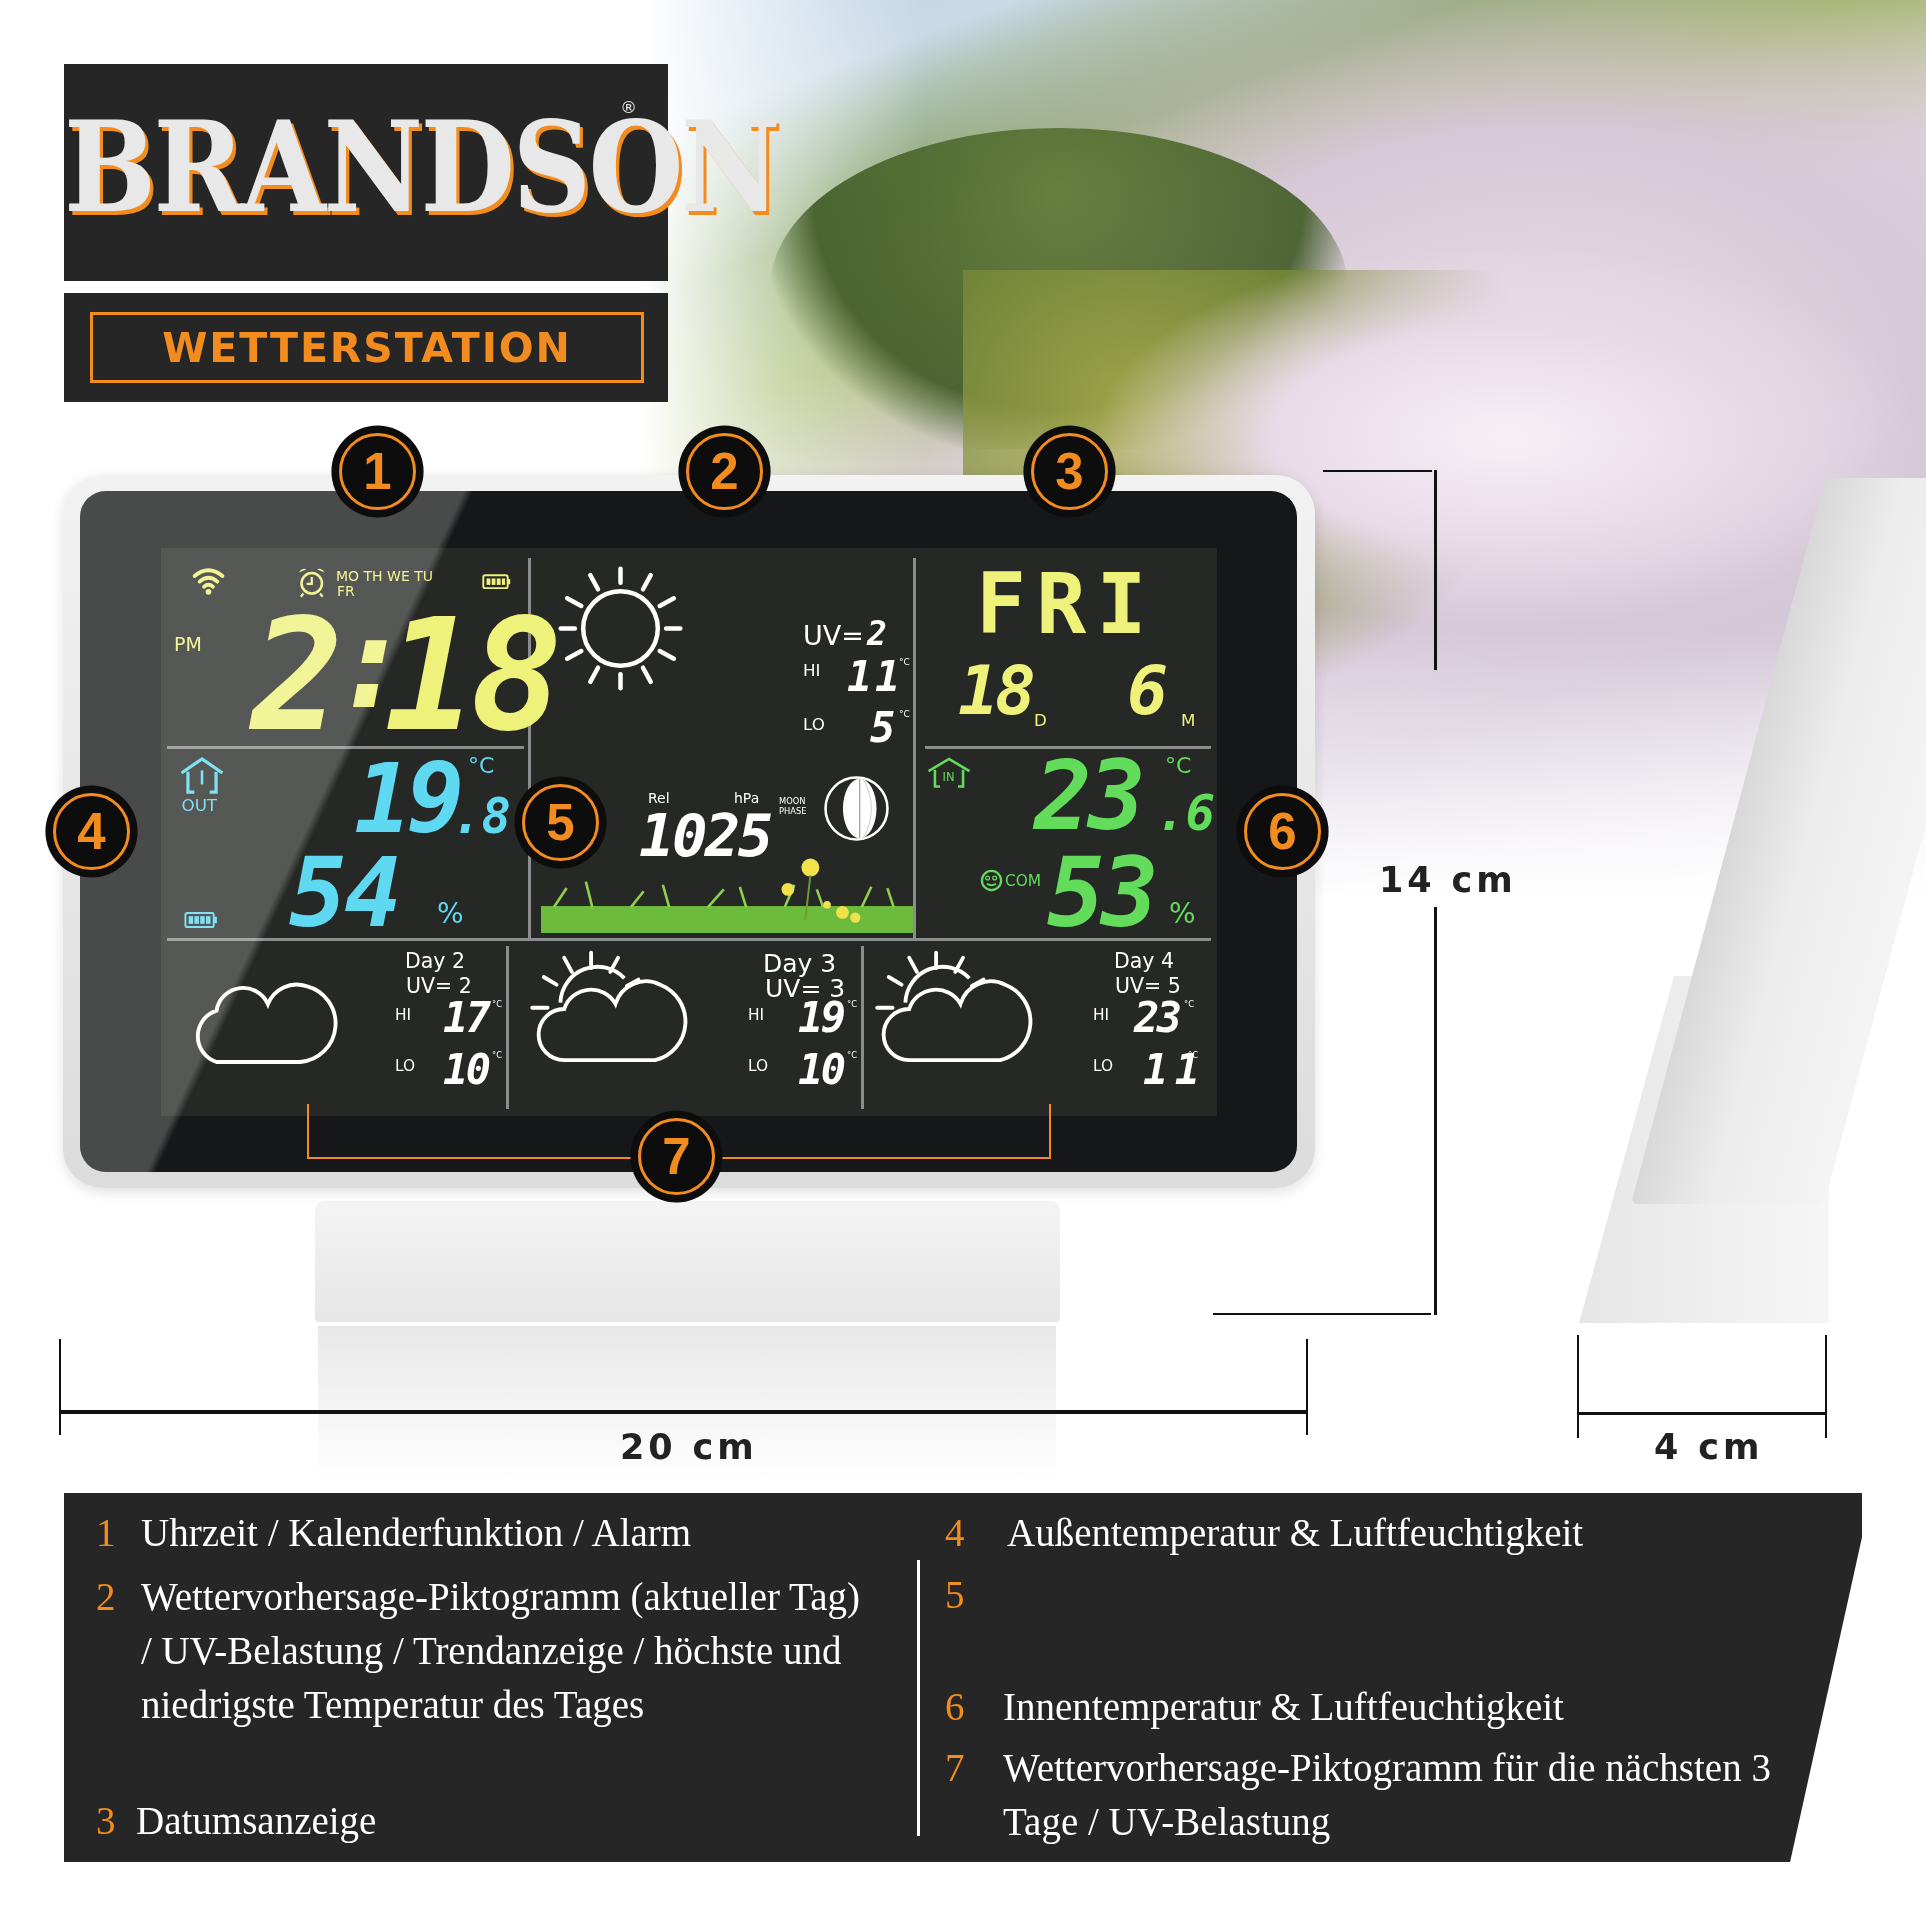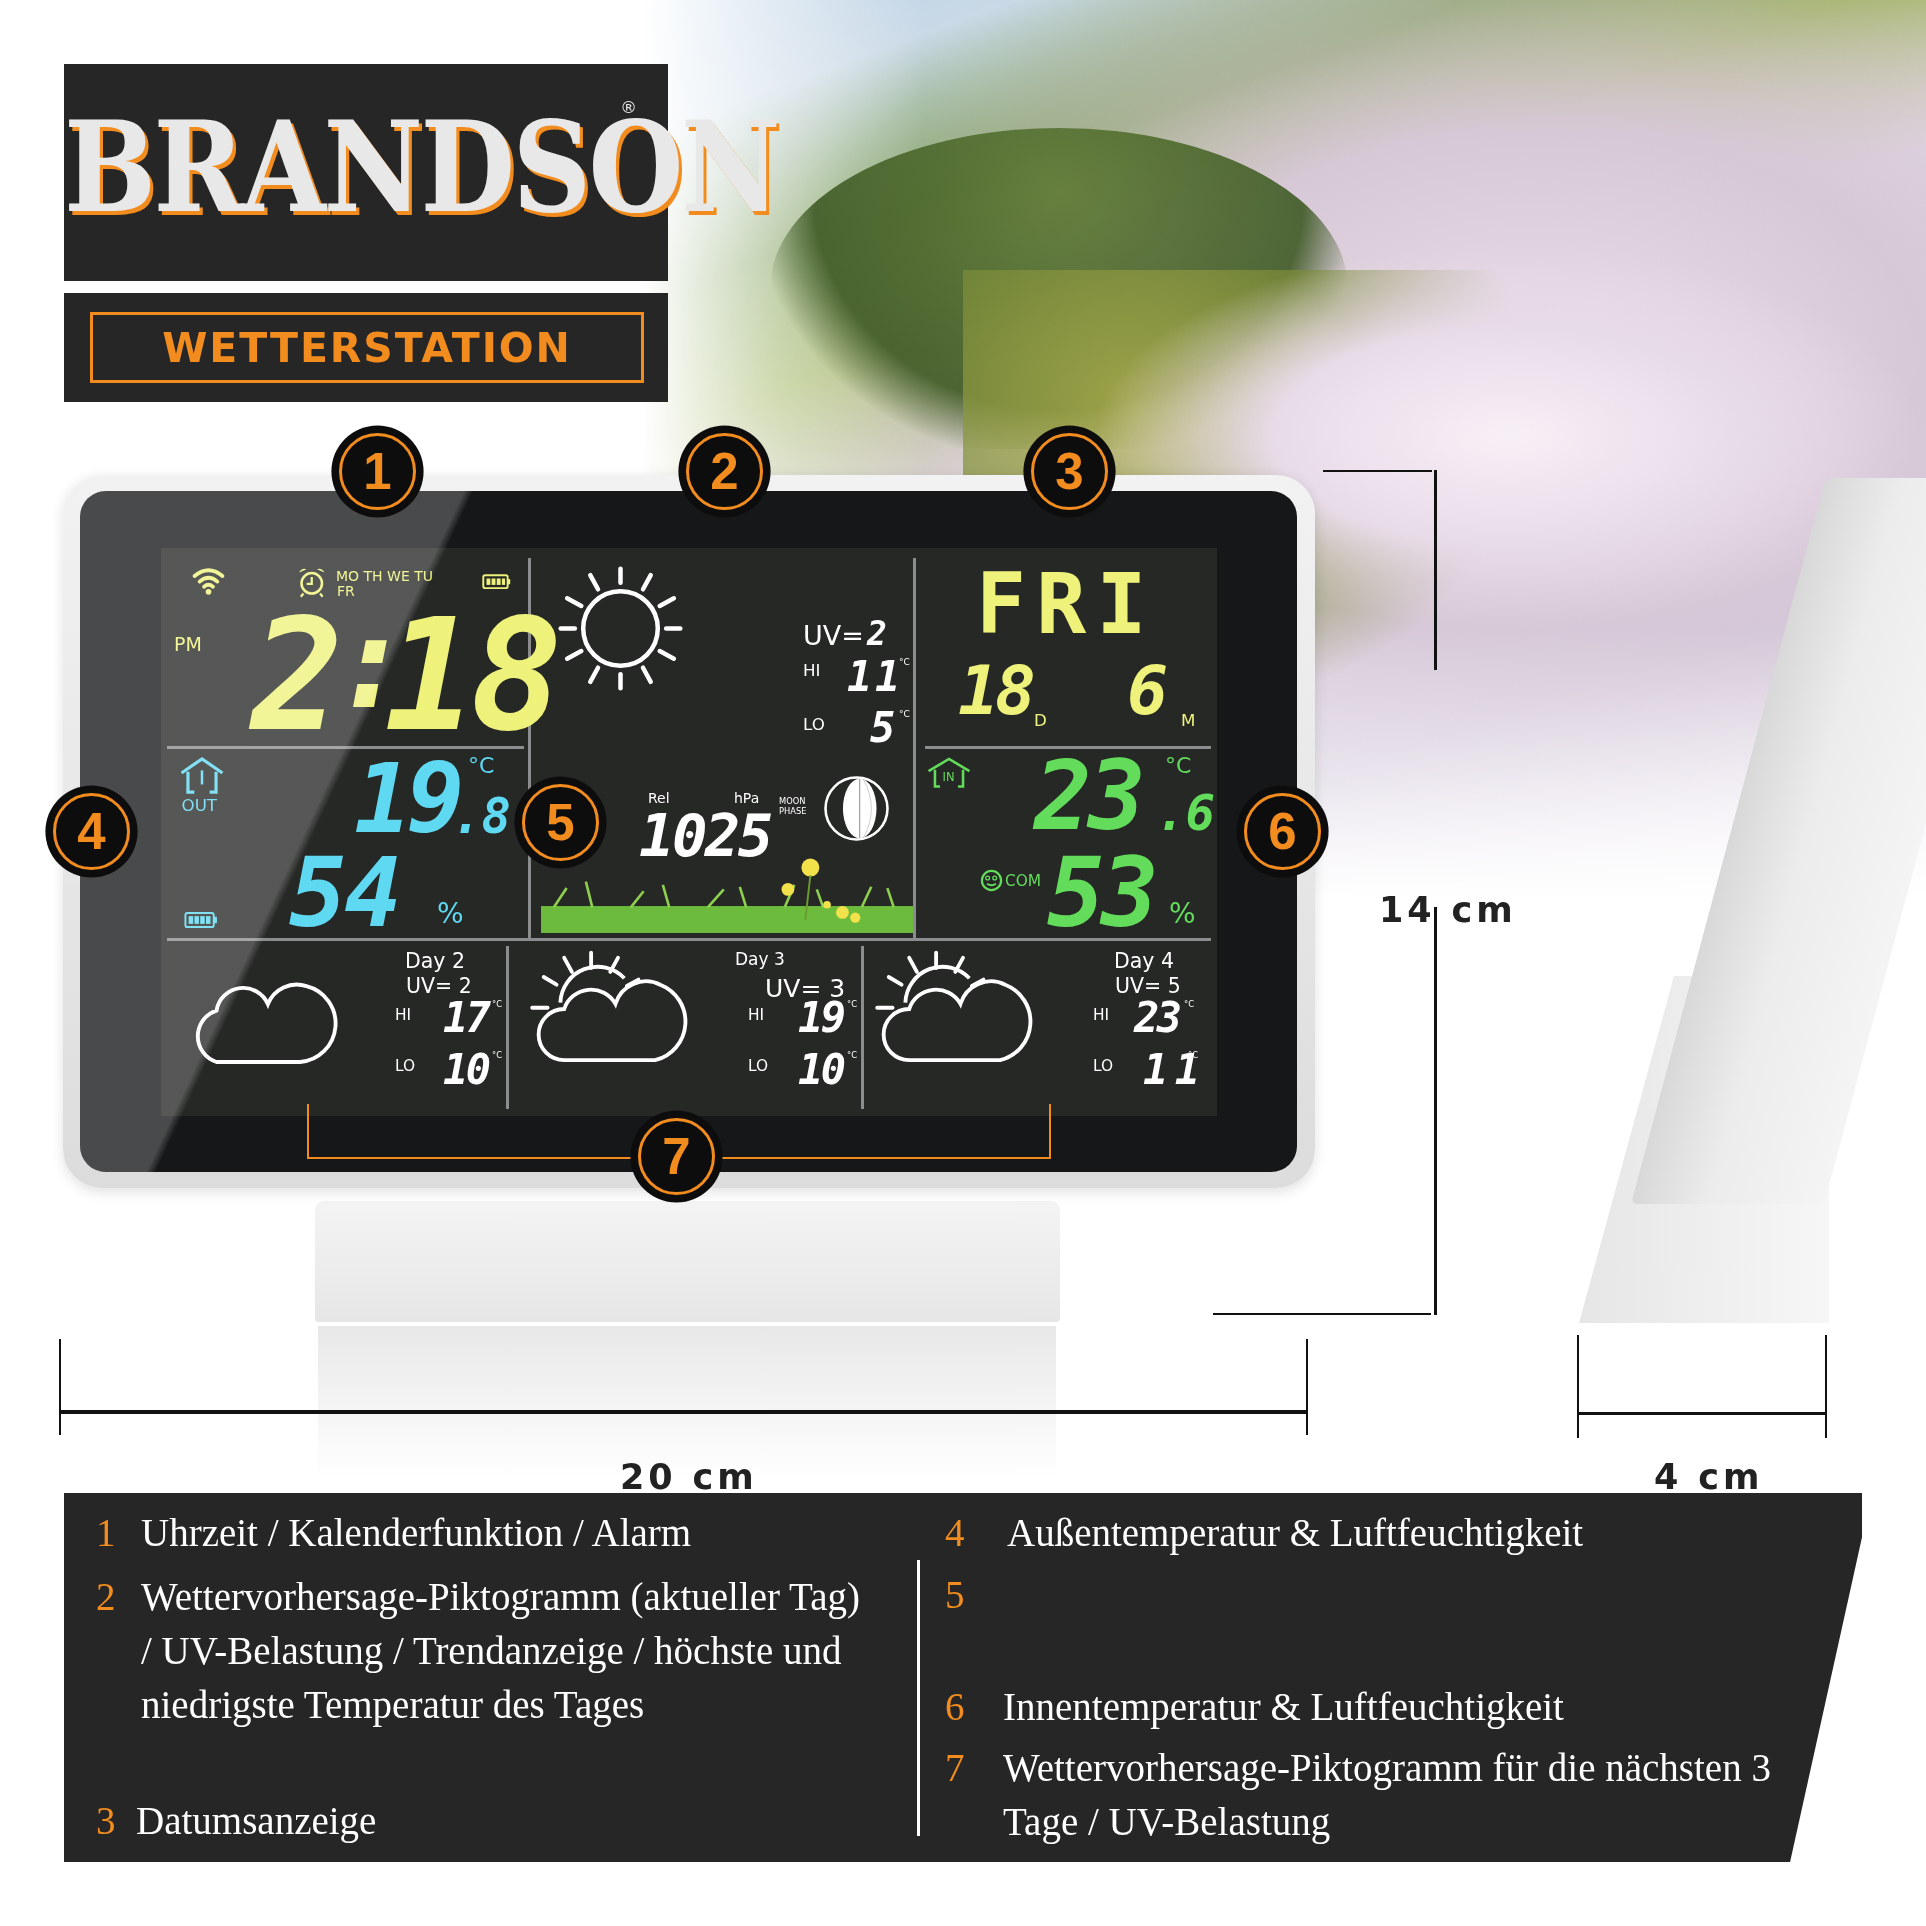--- a/index.html
+++ b/index.html
@@ -39,21 +39,21 @@
   .cyan{color:#5fd8f2;}
   .green{color:#62dc5a;}
   .white{color:#ffffff;}
   
   .callout{position:absolute;width:87px;height:87px;border-radius:50%;background:#0d0d0d;box-shadow:0 0 0 2.6px #0d0d0d;display:flex;align-items:center;justify-content:center;}
   .callout::before{content:"";position:absolute;left:5.1px;top:5.1px;right:5.1px;bottom:5.1px;border-radius:50%;border:3.2px solid #f28c1e;}
   .callout span{color:#f28c1e;font-weight:bold;font-size:51px;font-family:"Liberation Sans",sans-serif;position:relative;}
   .bracket{left:307px;top:1104px;width:740px;height:53px;border:2.6px solid #f28c1e;border-top:none;}
   
   .dim-line{background:#111;position:absolute;}
-  .dim-text{position:absolute;font-size:35px;font-weight:bold;color:#222;letter-spacing:3.9px;margin-top:30px;}
+  .dim-text{position:absolute;font-size:35px;font-weight:bold;color:#222;letter-spacing:3.9px;}
   
   .side-panel{left:1631px;top:478px;width:193px;height:726px;background:linear-gradient(90deg,#d8d8d8,#ececec 40%,#f4f4f4);transform:skewX(-15deg);transform-origin:bottom left;border-radius:6.4px;}
   .side-base{left:1579px;top:976px;width:250px;height:347px;background:linear-gradient(90deg,#e6e6e6,#f6f6f6);clip-path:polygon(38% 0,100% 0,100% 100%,0 100%);}
   
   .legend{left:64px;top:1493px;width:1798px;height:369px;background:#262626;clip-path:polygon(0 0,100% 0,100% 12%,96% 100%,0 100%);}
   .leg-item{position:absolute;color:#ffffff;font-size:39px;line-height:54px;font-family:Liberation Serif, serif;}
   .leg-num{color:#f28c1e;display:inline-block;width:45px;}
   .leg-text{display:inline-block;vertical-align:top;}
   .leg-divider{left:917px;top:1560px;width:2.6px;height:276px;background:#ffffff;}
   svg{position:absolute;overflow:visible;}
@@ -256,21 +256,21 @@
       <g stroke="#fff" stroke-width="6" stroke-linecap="round">
         <line x1="58" y1="20" x2="70" y2="42"></line>
           <line x1="100" y1="12" x2="100" y2="36"></line>
           <line x1="142" y1="20" x2="130" y2="42"></line>
         <line x1="26" y1="50" x2="46" y2="62"></line>
           <line x1="8" y1="98" x2="32" y2="98"></line>
           <line x1="174" y1="54" x2="156" y2="64"></line>
       </g>
       <path d="M58 180 H200 A62 62 0 0 0 208 62 A50 50 0 0 0 138 92 A44 44 0 0 0 58 100 A40 40 0 0 0 58 180 Z" stroke="#fff" stroke-width="6" fill="none"></path>
     </svg>
-    <div class="lbl white" style="left:574px;top:403px;font-size:17px;">Day 3</div>
+    <div class="lbl white" style="left:602px;top:403px;font-size:25px;">Day 3</div>
     <div class="lbl white" style="left:604px;top:428px;font-size:25px;font-weight:normal;">UV= 3</div>
     <div class="lbl white" style="left:587px;top:460px;font-size:15.4px;">HI</div>
     <div class="seg white" style="left:637px;top:449px;font-size:42px;letter-spacing:-2.6px;">19</div>
     <div class="lbl white" style="left:686px;top:452px;font-size:8.3px;font-weight:normal;">°C</div>
     <div class="lbl white" style="left:587px;top:511px;font-size:15.4px;">LO</div>
     <div class="seg white" style="left:637px;top:501px;font-size:42px;letter-spacing:-2.6px;">10</div>
     <div class="lbl white" style="left:686px;top:503px;font-size:8.3px;font-weight:normal;">°C</div>
   </div>
 
   <div>

